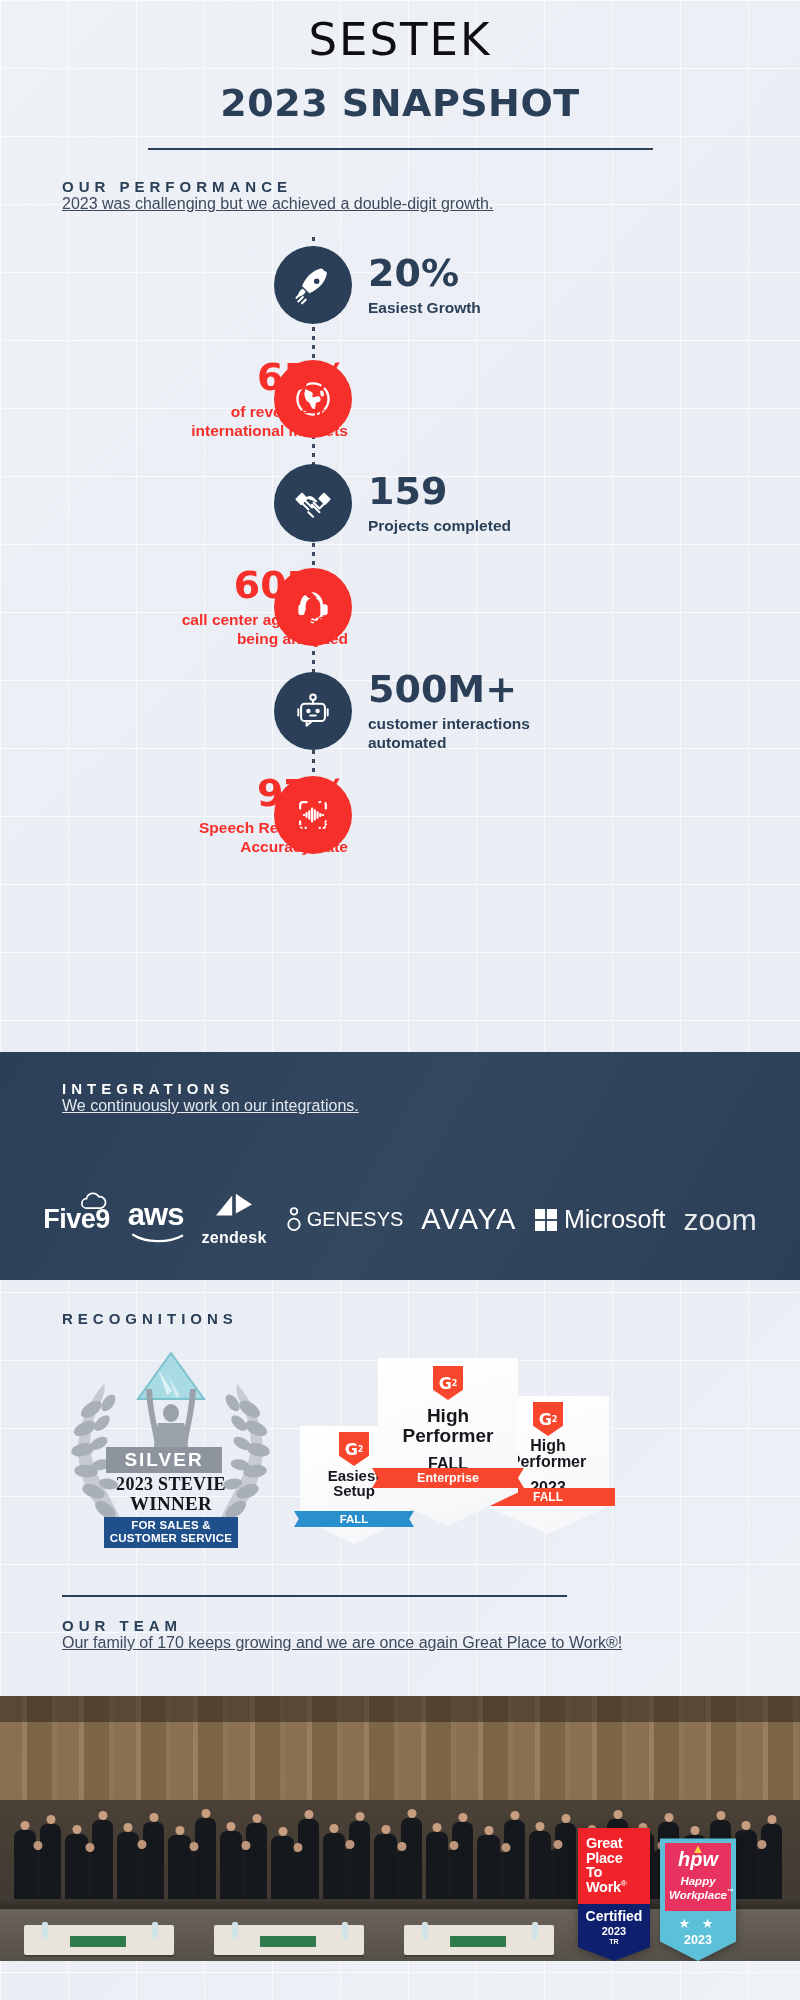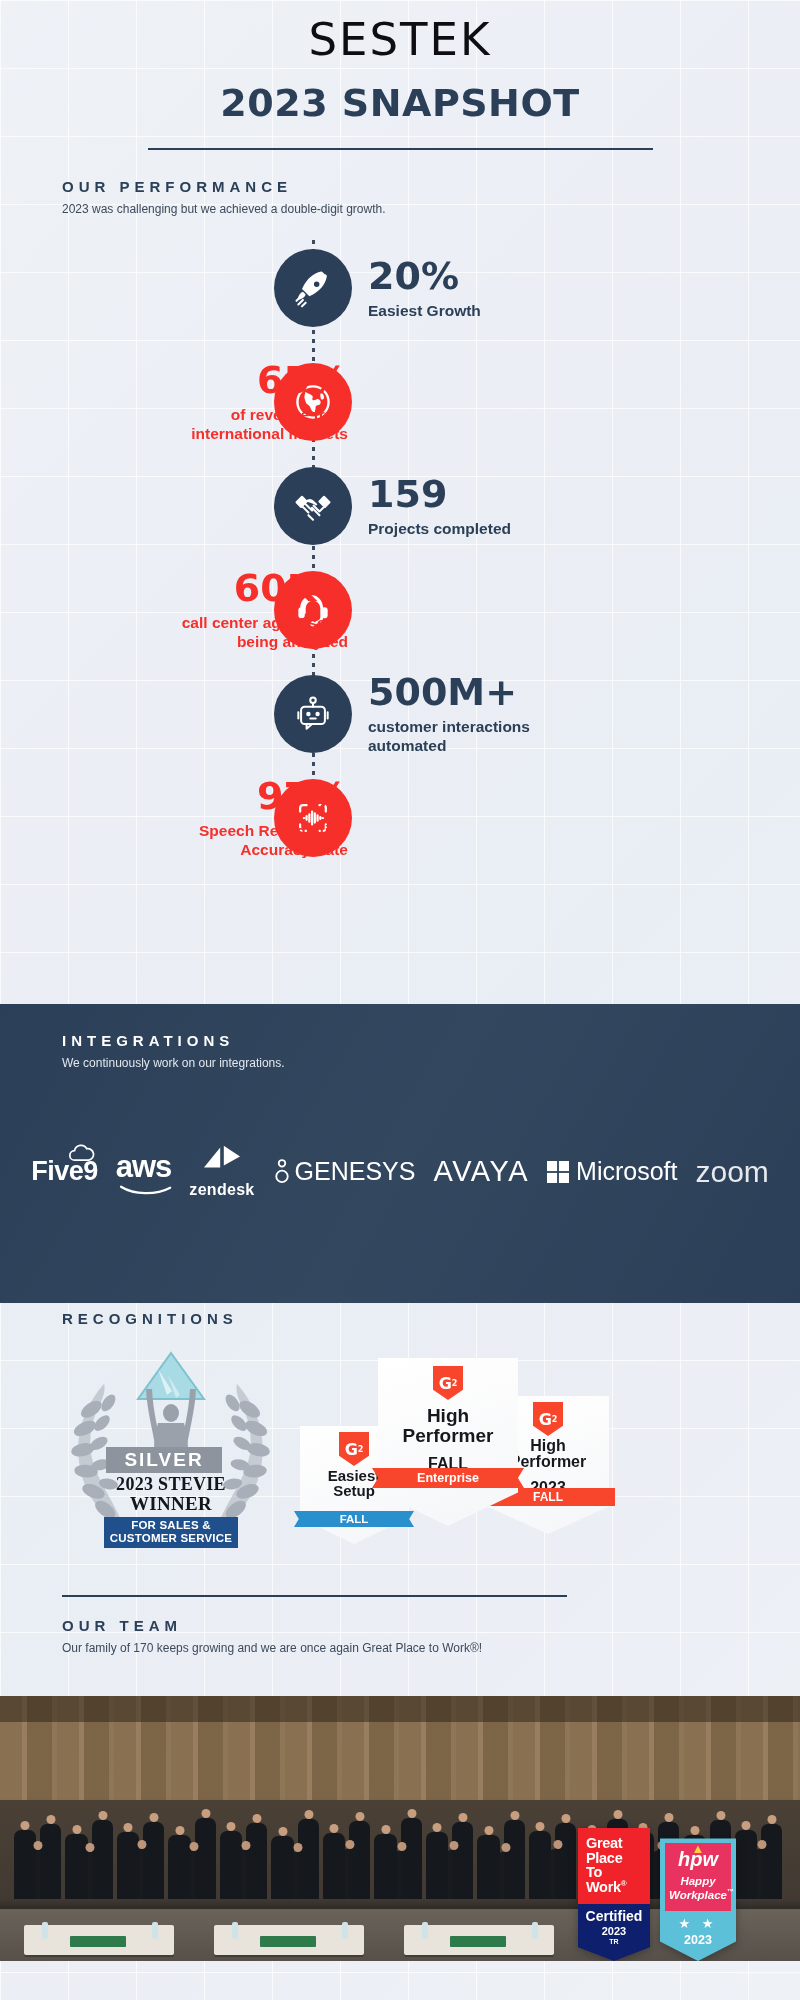--- a/index.html
+++ b/index.html
@@ -52,23 +52,23 @@
   .sect-head {
     padding-left: 62px;
   }
   .sect-title {
     font-size: 15px;
     font-weight: bold;
     letter-spacing: 5px;
     color: #2b4058;
   }
   .sect-sub {
-    font-size: 12px;
+    font-size: 16px;
     color: #3c4a5c;
-    margin-top: 7px;
+    text-decoration: underline;
   }
 
   
   .metrics {
     position: relative;
     margin-top: 22px;
     height: 616px;
   }
   .dotline {
     position: absolute;
@@ -116,43 +116,43 @@
     font-weight: bold;
     line-height: 1.25;
     margin-top: 6px;
   }
   .navytx .mval, .navytx .mlab { color: #2b4058; }
   .redtx  .mval, .redtx  .mlab { color: #f62f2a; }
 
   
   .integrations {
     position: absolute;
-    top: 1004px; left: 0;
-    width: 800px; height: 299px;
+    top: 1052px; left: 0;
+    width: 800px; height: 228px;
     background: linear-gradient(120deg, #2b3f58 0%, #33475f 50%, #2b3f58 100%);
   }
   .integrations .sect-title { color: #ffffff; }
   .integrations .sect-sub { color: #e3e8ee; }
   .integrations .sect-head { padding-top: 28px; }
 
   .logos {
     position: absolute;
     top: 140px; left: 0; width: 800px;
     display: flex;
     align-items: center;
     justify-content: center;
     gap: 18px;
     color: #fff;
   }
   .logo { display: flex; align-items: center; justify-content: center; color: #fff; }
   .lg-five9 { font-size: 27px; font-weight: bold; letter-spacing: -0.5px; position: relative; }
   .lg-aws { font-size: 31px; font-weight: bold; letter-spacing: -1px; position: relative; padding-bottom: 9px;}
   .lg-zendesk { display:flex; flex-direction: column; align-items:center; }
   .lg-zendesk .zk-name { font-size: 16px; font-weight: bold; letter-spacing: 0.3px; margin-top: 1px;}
-  .lg-genesys { font-size: 25px; letter-spacing: 0px; display:flex; align-items:center; gap:4px;}
+  .lg-genesys { font-size: 20px; letter-spacing: 0px; display:flex; align-items:center; gap:4px;}
   .lg-avaya { font-size: 29px; letter-spacing: 1.5px; }
   .lg-ms { display:flex; align-items:center; gap:7px; font-size: 25px; }
   .lg-zoom { font-size: 30px; letter-spacing: 0px; color:#e8eaee; }
 
   
   .recognitions { position: absolute; top: 1310px; left: 0; width: 800px; }
 
   .badges { position: relative; height: 215px; margin-top: 14px; }
 
   

